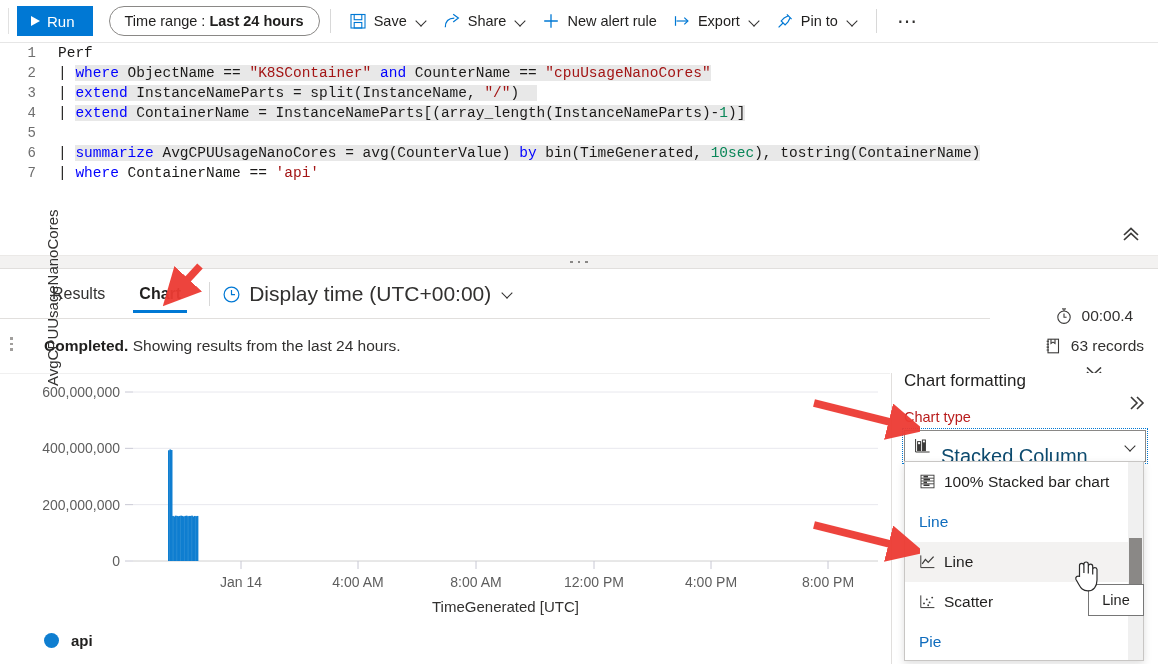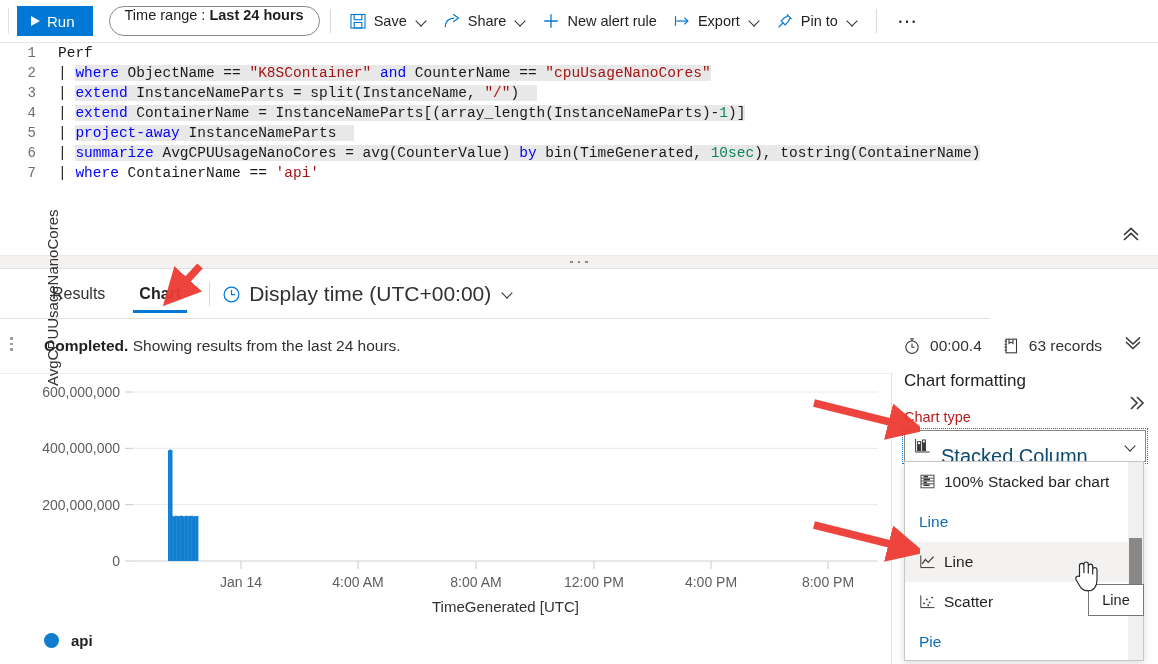--- a/index.html
+++ b/index.html
@@ -30,21 +30,21 @@
     font-size:15px; cursor:pointer; border:none;
     font-family:"Liberation Sans", sans-serif;
   }
   .run-btn .tri {
     width:0;height:0;border-left:9px solid #fff;
     border-top:5.5px solid transparent;border-bottom:5.5px solid transparent;
   }
   .time-pill {
     margin-left:16px;
     height:30px; border:1px solid #8a8886; border-radius:15px;
-    display:flex; padding:0 15px;
+    display:flex; align-items:center; padding:0 15px;
     font-size:14.5px; cursor:pointer; white-space:nowrap;
   }
   .time-pill .tr-lbl { color:#201f1e; }
   .time-pill .tr-val { font-weight:bold; margin-left:4px; color:#201f1e; }
   .tb-sep { width:1px; height:24px; background:#d8d8d8; margin:0 10px; }
   .tb-item {
     display:flex; align-items:center; gap:7px;
     height:32px; padding:0 8px; cursor:pointer; white-space:nowrap;
     font-size:14.5px;
   }
@@ -115,21 +115,21 @@
 
   
   #status {
     position:absolute; left:0; top:319px; width:1158px; height:54px;
     display:flex; align-items:center; padding:0 14px 0 44px;
     font-size:15.5px; color:#323130; background:#fff;
   }
   #status .grip { position:absolute; left:10px; top:18px; }
   #status .grip i{ display:block;width:2.5px;height:2.5px;background:#a19f9d;margin-bottom:3px;}
   #status b { color:#201f1e; }
-  .status-right { margin-left:auto; display:flex; align-items:center; gap:20px; }
+  .status-right { margin-left:auto; display:flex; align-items:center; gap:12px;flex-direction:column; }
   .status-right .blk { display:flex; align-items:center; gap:9px; color:#323130;}
 
   
   #chartwrap {
     position:absolute; left:0; top:373px; width:890px; height:291px;
     background:#fff; border-top:1px solid #f0f0f0;
   }
   #plot { position:absolute; left:0; top:0; width:890px; height:291px; }
   .ylabel {
     position:absolute; left:44px; top:386px;
@@ -293,21 +293,20 @@
     <span class="code"><span class="bar">| </span><span class="hl"><span class="kw">extend</span><span class="pln"> InstanceNameParts = split(InstanceName, </span><span class="str">"/"</span><span class="pln">)  </span></span></span>
   </div>
 
   <div class="code-row">
     <span class="gutter">4</span>
     <span class="code"><span class="bar">| </span><span class="hl"><span class="kw">extend</span><span class="pln"> ContainerName = InstanceNameParts[(array_length(InstanceNameParts)-</span><span class="num">1</span><span class="pln">)]</span></span></span>
   </div>
 
   <div class="code-row">
     <span class="gutter">5</span>
-    <span class="code"><span class="bar">| </span><span class="hl"><span class="kw">project-away</span><span class="pln"> InstanceNameParts  </span></span></span>
   </div>
 
   <div class="code-row">
     <span class="gutter">6</span>
     <span class="code"><span class="bar">| </span><span class="hl"><span class="kw">summarize</span><span class="pln"> AvgCPUUsageNanoCores = avg(CounterValue) </span><span class="kw">by</span><span class="pln"> bin(TimeGenerated, </span><span class="num">10sec</span><span class="pln">), tostring(ContainerName)</span></span></span>
   </div>
 
   <div class="code-row">
     <span class="gutter">7</span>
     <span class="code"><span class="bar">| </span><span class="kw">where</span><span class="pln"> ContainerName == </span><span class="str">'api'</span></span>

